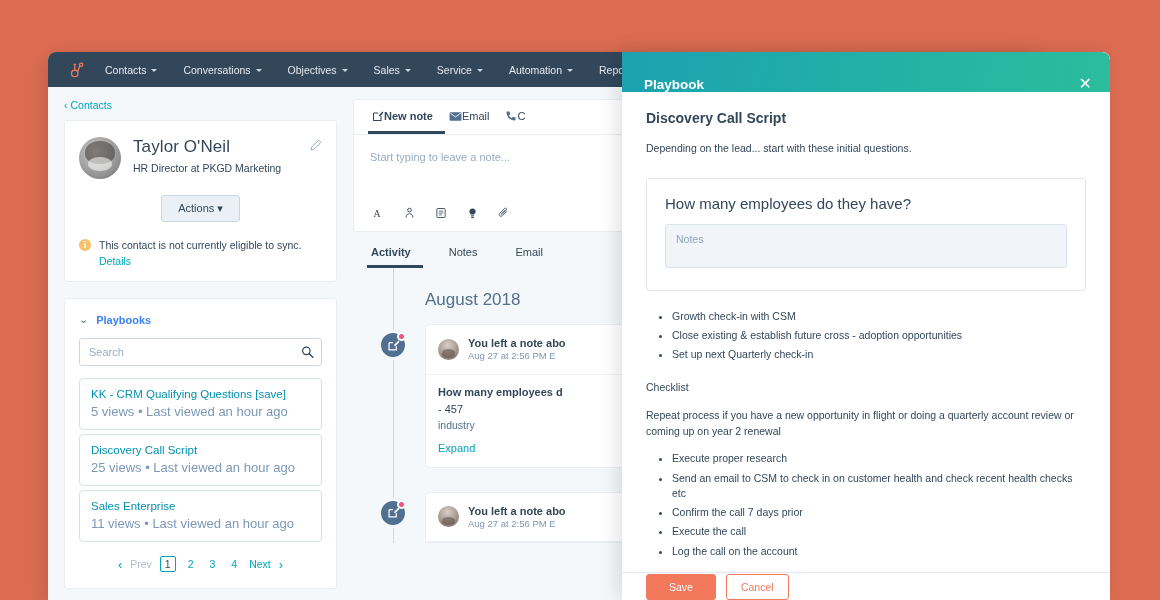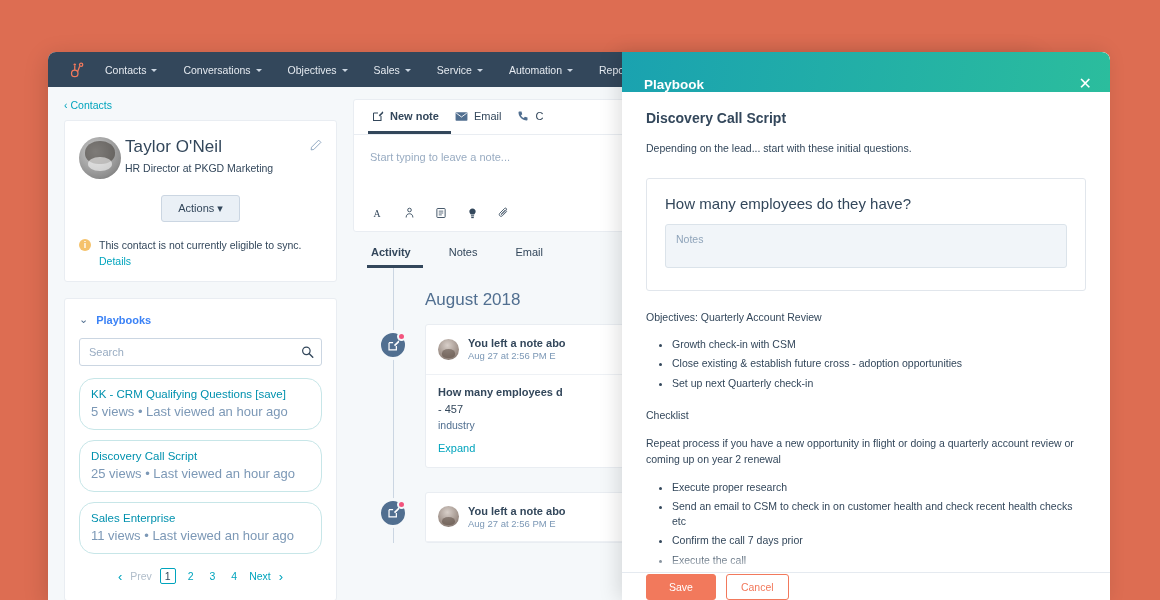--- a/index.html
+++ b/index.html
@@ -50,21 +50,21 @@
   #breadcrumb { font-size: 10.5px; color: #00a4bd; margin-bottom: 9px; cursor: pointer; }
   #breadcrumb .chev { margin-right:3px; }
 
   .card {
     background: #fff; border: 1px solid #e9edf2;
     border-radius: 3px; margin-bottom: 16px;
   }
 
   
   #contact-card { padding: 16px 14px 14px 14px; position: relative; }
-  #contact-head { display: flex; align-items: flex-start; gap: 4px; }
+  #contact-head { display: flex; align-items: flex-start; gap: 12px; }
   #avatar {
     width: 42px; height: 42px; border-radius: 50%;
     flex: none; overflow: hidden;
     background: radial-gradient(circle at 40% 35%, #cfcfcf, #8d8d8d 70%, #5c5c5c);
     position: relative;
   }
   #avatar::after {
     content:""; position:absolute; left:22%; top:48%;
     width:56%; height:34%; border-radius:50%;
     background: rgba(255,255,255,.55);
@@ -104,42 +104,42 @@
     padding: 7px 28px 7px 9px; font-size: 11px; color: #33475b;
     background: #fff; font-family: inherit;
   }
   #search-input::placeholder { color: #99acc2; }
   #search-icon-btn {
     position:absolute; right:8px; top:50%; transform:translateY(-50%);
     color:#33475b; cursor:pointer; line-height:0;
   }
 
   .pb-item {
-    border: 1px solid #c7e6e8; border-radius: 15px;
-    padding: 9px 11px 10px 11px; margin-bottom: 10px; cursor: pointer; background:#fff;
+    border: 1px solid #c7e6e8; border-radius: 4px;
+    padding: 9px 11px 10px 11px; margin-bottom: 4px; cursor: pointer; background:#fff;
   }
   .pb-item-title { font-size: 11.5px; color: #0091ae; margin-bottom: 4px; }
   .pb-item-meta { font-size: 13px; color: #7c98b6; }
 
   #pager { display:flex; align-items:center; justify-content:center; gap:8px; margin-top: 14px; }
   #pager .arrow { color:#00a4bd; font-size:13px; cursor:pointer; line-height:1; }
   #pager .prev-lbl { font-size:10.5px; color:#b0bdca; cursor:pointer; }
   #pager .next-lbl { font-size:10.5px; color:#00a4bd; cursor:pointer; }
   #pager .pnum { font-size:10.5px; color:#00a4bd; cursor:pointer; padding:1px 4px; }
   #pager .pnum.current { border:1px solid #00a4bd; border-radius:2px; color:#33475b; }
 
   
   #mid-col { flex: 1; padding: 12px 0 0 0; min-width:0; }
   #composer-card {
     background:#fff; border:1px solid #e9edf2; border-radius:3px;
     margin-right: 0; overflow:hidden;
   }
   #composer-tabs { display:flex; gap: 0; border-bottom:1px solid #e9edf2; padding: 0 14px;}
   .ctab {
-    display:flex; align-items:center; gap:6px;
+    display:flex; align-items:center; 
     font-size:11px; color:#33475b; padding:10px 12px 9px 4px;
     cursor:pointer; border-bottom:3px solid transparent; white-space:nowrap;
   }
   .ctab.active { border-bottom-color:#33475b; font-weight:bold; }
   .ctab .ico { color:#516f90; display:inline-flex; line-height:0; }
   #composer-body { padding: 16px 16px 0 16px; min-height:62px; }
   #composer-placeholder { font-size:11px; color:#99acc2; }
   #composer-toolbar { display:flex; gap:20px; padding: 10px 18px 11px 18px; }
   #composer-toolbar .tb { color:#33475b; cursor:pointer; line-height:0; display:inline-flex;}
 
@@ -504,21 +504,20 @@
 
   <div id="pb-scroll">
     <div id="pb-title">Discovery Call Script</div>
     <div id="pb-intro">Depending on the lead... start with these initial questions.</div>
 
     <div id="pb-question-card">
       <div id="pb-question">How many employees do they have?</div>
       <textarea id="pb-notes" placeholder="Notes" style=""></textarea>
     </div>
 
-    <div class="pb-p">Objectives: Quarterly Account Review</div>
     <ul class="pb-ul">
       <li>Growth check-in with CSM</li>
       <li>Close existing &amp; establish future cross - adoption opportunities</li>
       <li>Set up next Quarterly check-in</li>
     </ul>
 
     <div class="pb-p">Checklist</div>
     <div class="pb-p">Repeat process if you have a new opportunity in flight or doing a quarterly account review or coming up on year 2 renewal</div>
     <ul class="pb-ul">
       <li>Execute proper research</li>

